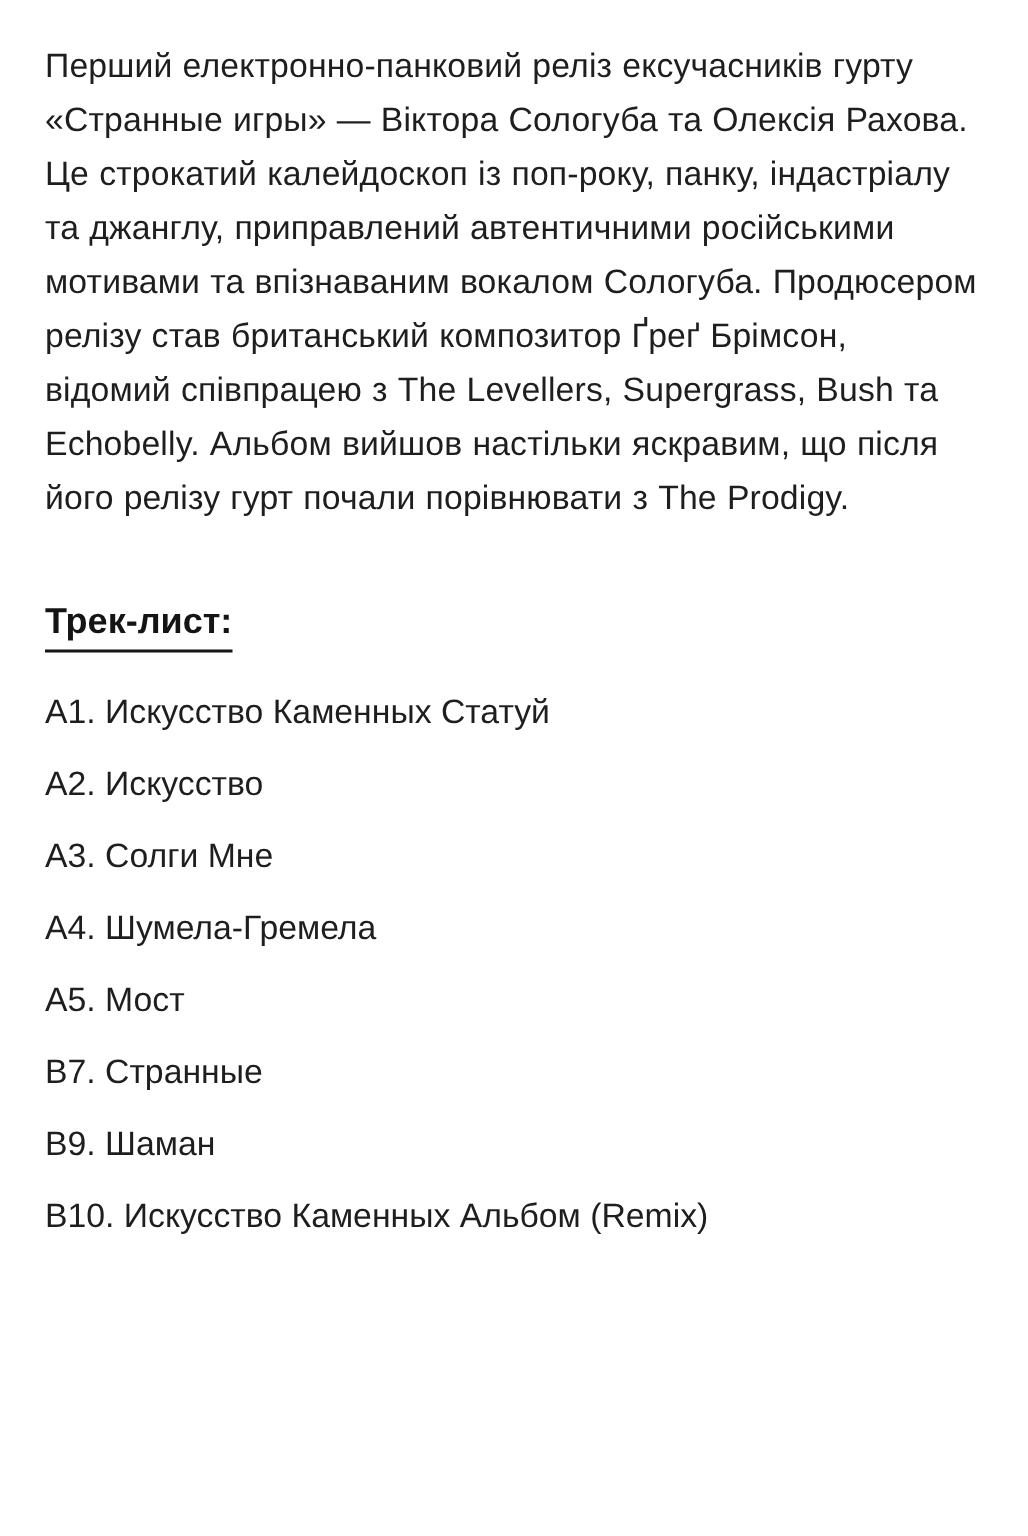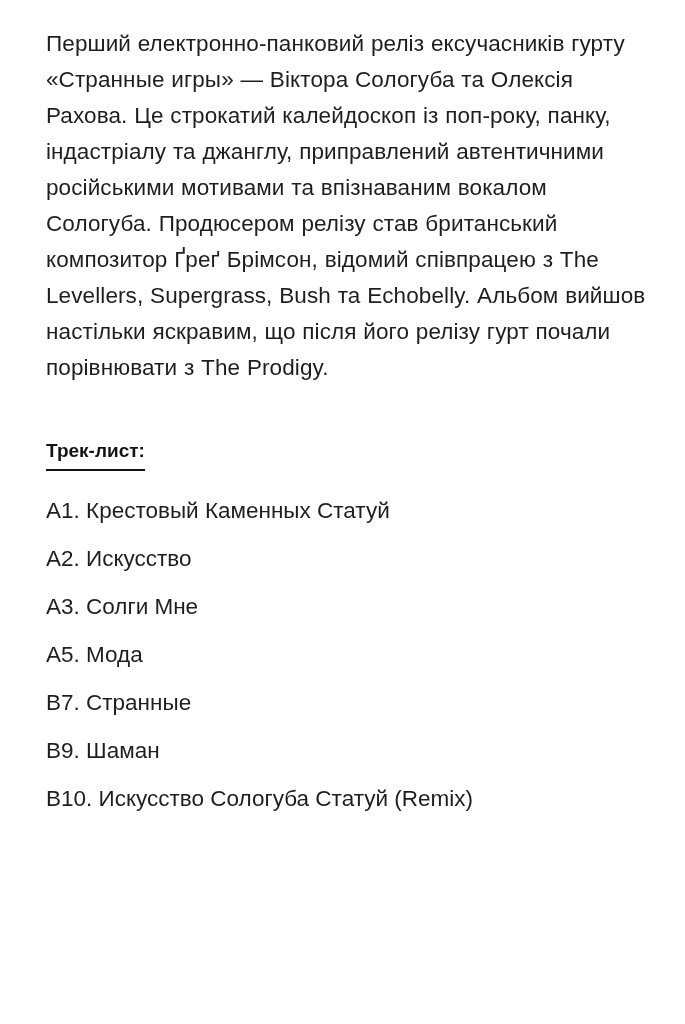--- a/index.html
+++ b/index.html
@@ -11,35 +11,35 @@
     width: 685px;
     height: 1024px;
     font-family: "Liberation Sans", sans-serif;
     color: #1c1c1c;
     overflow: hidden;
   }
   .page {
     box-sizing: border-box;
     width: 685px;
     height: 720px;
-    padding: 26px 30px 0 46px;
+    padding: 26px 30px 0 30px;
     background: #ffffff;
   }
   .description {
     font-size: 22.5px;
     line-height: 36px;
     letter-spacing: 0.1px;
     color: #1e1e1e;
     margin: 0;
     text-align: left;
     word-spacing: 0.4px;
   }
   .tracklist-heading {
     margin: 48px 0 0 0;
-    font-size: 19px;
+    font-size: 24px;
     line-height: 34px;
     font-weight: bold;
     color: #141414;
     display: inline-block;
     border-bottom: 2px solid #141414;
     padding-bottom: 1px;
   }
   .tracklist {
     list-style: none;
     margin: 16px 0 0 0;
@@ -59,21 +59,22 @@
 <body>
 
 <div class="page">
   <p class="description">Перший електронно-панковий реліз ексучасників гурту «Странные игры» — Віктора Сологуба та Олексія Рахова. Це строкатий калейдоскоп із поп-року, панку, індастріалу та джанглу, приправлений автентичними російськими мотивами та впізнаваним вокалом Сологуба. Продюсером релізу став британський композитор Ґреґ Брімсон, відомий співпрацею з The Levellers, Supergrass, Bush та Echobelly. Альбом вийшов настільки яскравим, що після його релізу гурт почали порівнювати з The Prodigy.</p>
 
   <div>
     <span class="tracklist-heading">Трек-лист:</span>
   </div>
 
   <ul class="tracklist">
-      <li class="track">A1. Крестовый Каменных Статуй</li>
+      <li class="track">A1. Искусство Каменных Статуй</li>
       <li class="track">A2. Искусство</li>
       <li class="track">A3. Солги Мне</li>
-      <li class="track">A5. Мода</li>
+      <li class="track">A4. Шумела-Гремела</li>
+      <li class="track">A5. Мост</li>
       <li class="track">B7. Странные</li>
       <li class="track">B9. Шаман</li>
-      <li class="track">B10. Искусство Сологуба Статуй (Remix)</li>
+      <li class="track">B10. Искусство Каменных Альбом (Remix)</li>
     </ul>
 </div>
 
 </body></html>

